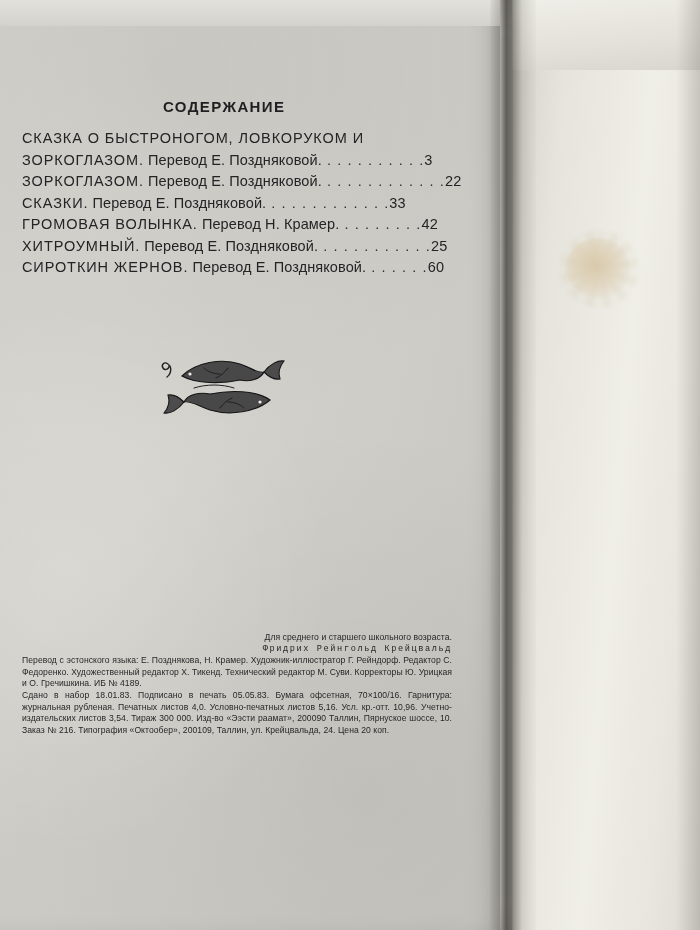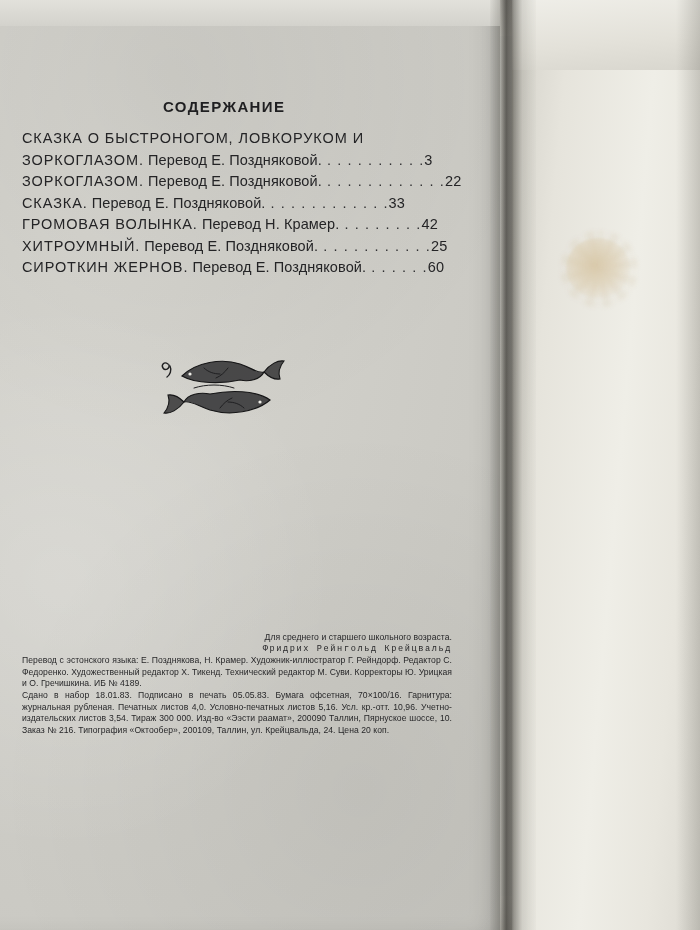--- a/index.html
+++ b/index.html
@@ -278,21 +278,21 @@
       </div>
       <div class="toc-entry cont">
         <span class="caps">ЗОРКОГЛАЗОМ.</span><span class="translator"> Перевод Е. Поздняковой.</span><span class="leader"> . . . . . . . . . .</span><span class="pg">3</span>
       </div>
 
       <div class="toc-entry">
         <span class="caps">ЗОРКОГЛАЗОМ.</span><span class="translator"> Перевод Е. Поздняковой.</span><span class="leader"> . . . . . . . . . . . .</span><span class="pg">22</span>
       </div>
 
       <div class="toc-entry">
-        <span class="caps">СКАЗКА.</span><span class="translator">  Перевод  Е.  Поздняковой.</span><span class="leader"> . . . . . . . . . . . .</span><span class="pg">33</span>
+        <span class="caps">СКАЗКИ.</span><span class="translator">  Перевод  Е.  Поздняковой.</span><span class="leader"> . . . . . . . . . . . .</span><span class="pg">33</span>
       </div>
 
       <div class="toc-entry">
         <span class="caps">ГРОМОВАЯ ВОЛЫНКА.</span><span class="translator"> Перевод Н. Крамер.</span><span class="leader"> . . . . . . . .</span><span class="pg">42</span>
       </div>
 
       <div class="toc-entry">
         <span class="caps">ХИТРОУМНЫЙ.</span><span class="translator"> Перевод Е. Поздняковой.</span><span class="leader"> . . . . . . . . . . .</span><span class="pg">25</span>
       </div>
 

